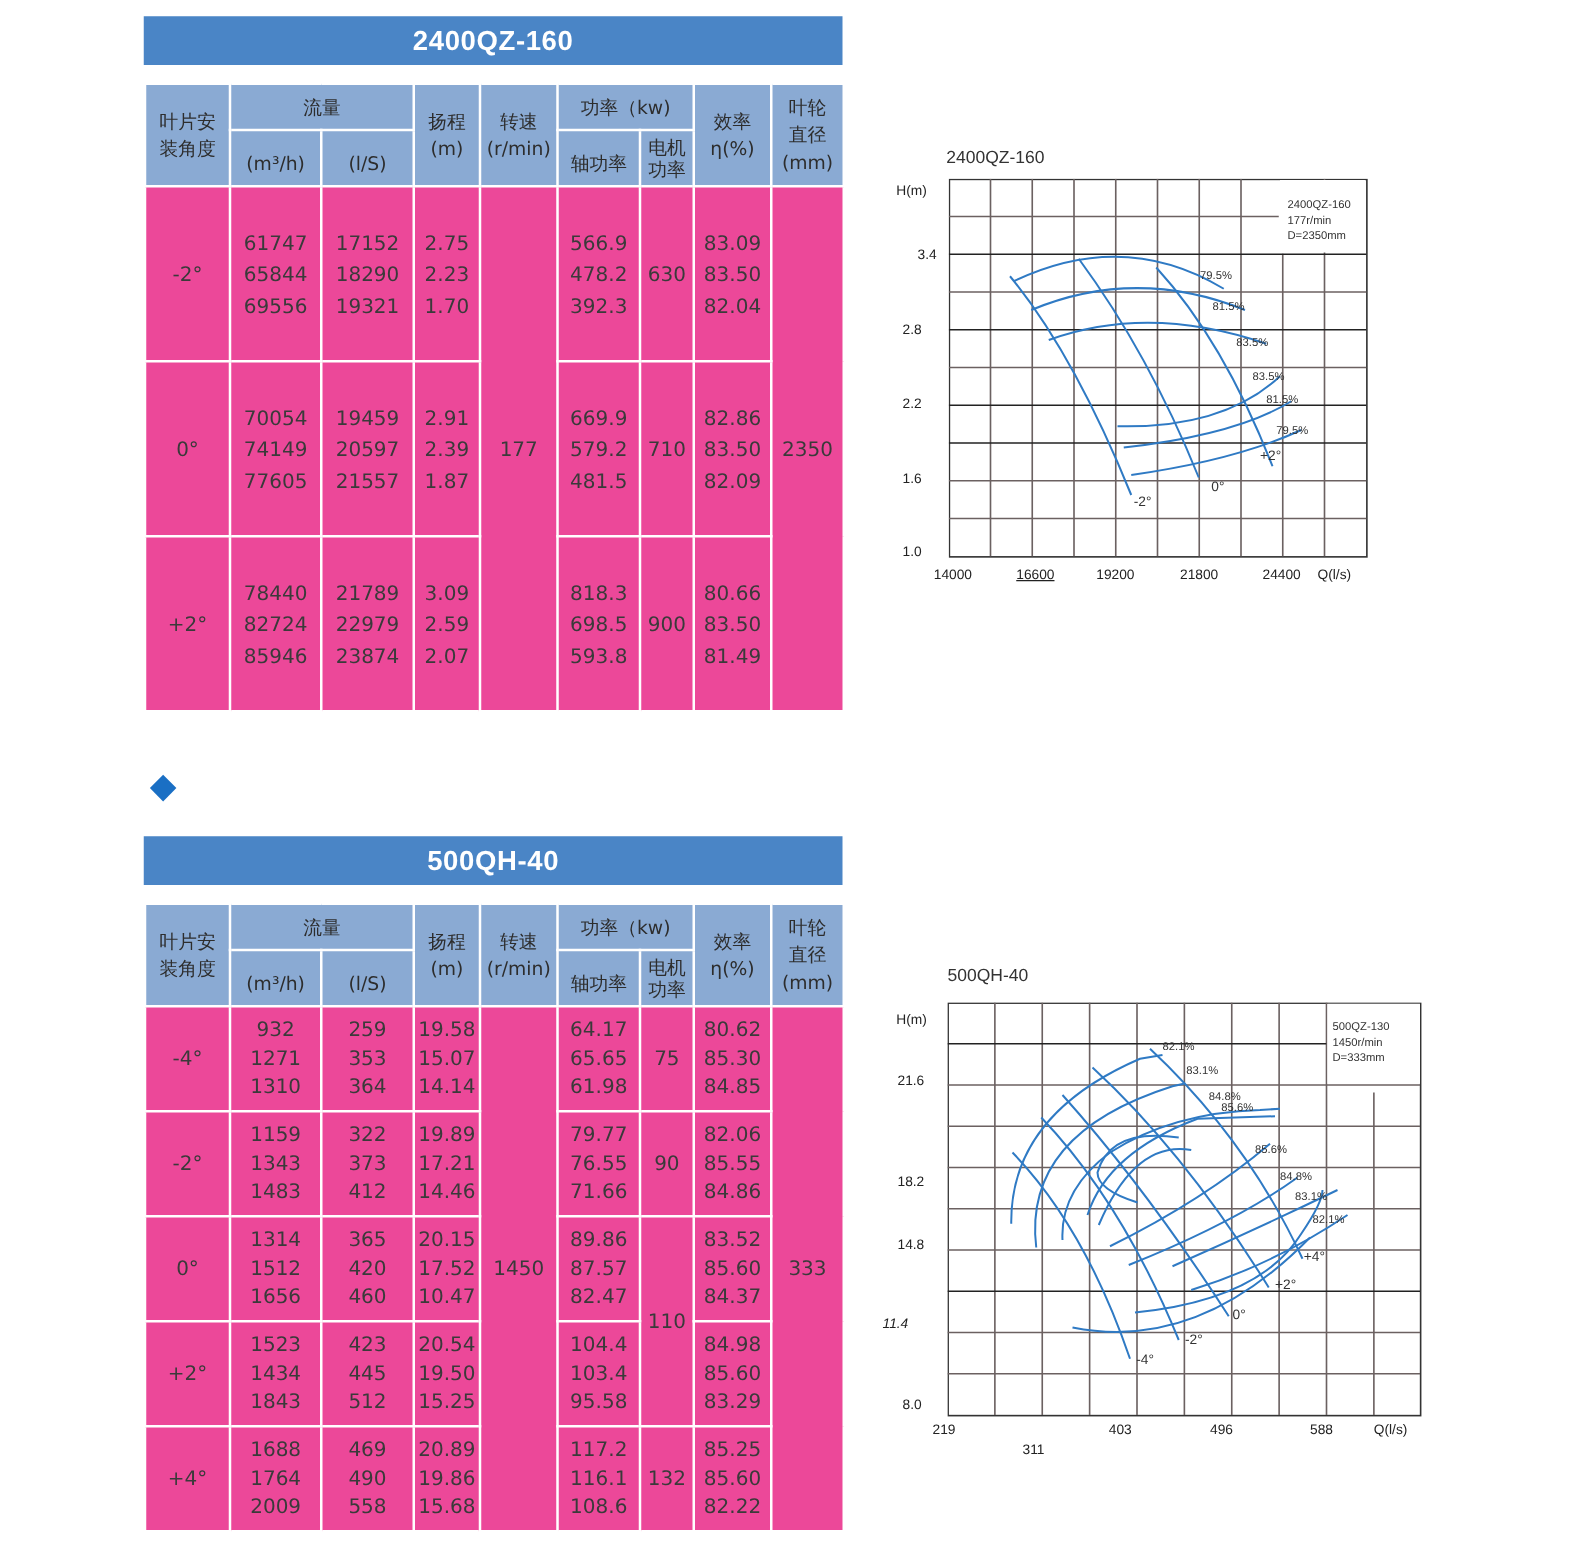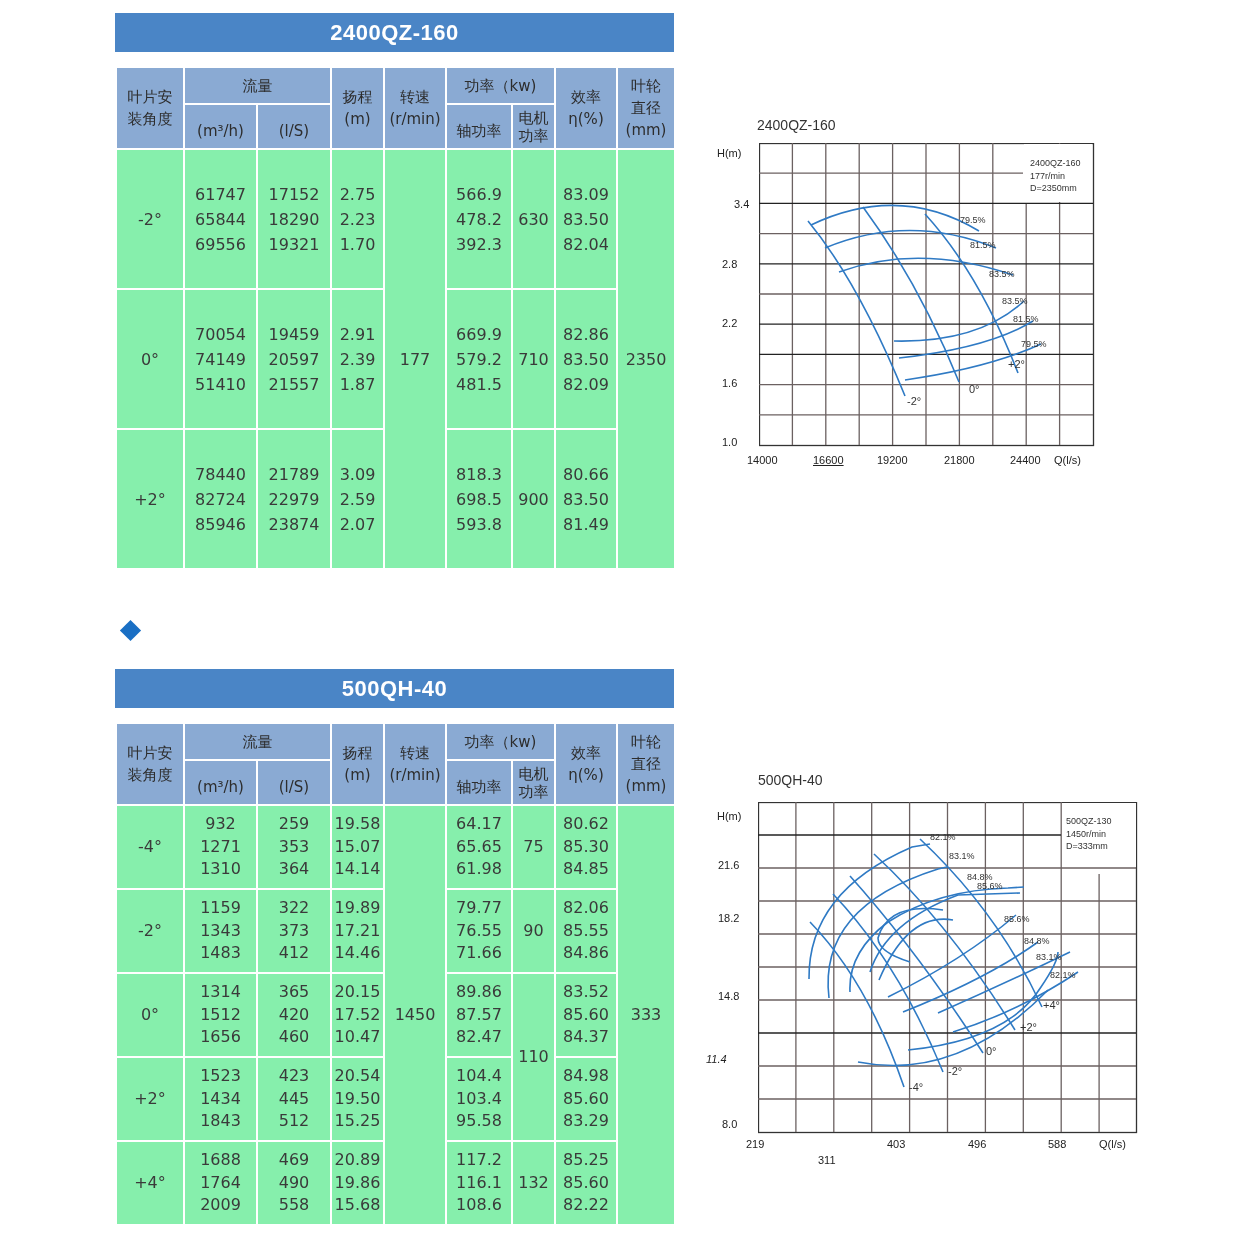--- a/index.html
+++ b/index.html
@@ -10,21 +10,21 @@
     background:#4a85c6; color:#fff; font-family:"Liberation Sans",sans-serif;
     font-weight:bold; font-size:22px; display:flex; align-items:center;
     justify-content:center; letter-spacing:0.5px; }
 
   table.spec { position:absolute; left:115px; width:559px; border-collapse:collapse;
     table-layout:fixed; font-family:"DejaVu Sans",sans-serif; }
   table.spec th, table.spec td { border:2px solid #ffffff; text-align:center;
     padding:0; vertical-align:middle; }
   table.spec th { background:#8aaad3; color:#2d2d2d; font-weight:normal;
     font-size:15px; line-height:22px; }
-  table.spec td { background:#86efac; color:#3a3a3a; font-size:16px; line-height:25px; }
+  table.spec td { background:#ec4899; color:#3a3a3a; font-size:16px; line-height:25px; }
   table.spec td.stack div { line-height:25px; }
   table.t2 td { font-size:16px; line-height:22.5px; }
   table.t2 td.stack div { line-height:22.5px; }
   .small-th { font-size:15px; line-height:18px !important; }
 
   .section-heading { position:absolute; left:120px; top:614px; height:32px;
     display:flex; align-items:center; font-family:"DejaVu Sans",sans-serif;
     font-weight:bold; font-size:21px; color:#222; }
   .diamond { width:15px; height:15px; background:#1a6fc4; transform:rotate(45deg);
     margin-right:17px; margin-left:3px; }
@@ -120,21 +120,21 @@
           <div>82.04</div>
     </td>
     <td rowspan="3">2350</td>
   </tr>
 
   <tr style="height:140px;">
     <td>0°</td>
     <td class="stack">
       <div>70054</div>
           <div>74149</div>
-          <div>51410</div>
+          <div>77605</div>
     </td>
     <td class="stack">
       <div>19459</div>
           <div>20597</div>
           <div>21557</div>
     </td>
     <td class="stack">
       <div>2.91</div>
           <div>2.39</div>
           <div>1.87</div>
@@ -456,21 +456,21 @@
           <div>82.22</div>
         </td>
   </tr>
 </tbody>
   </table>
 
 <div class="chart" style="left:700px; top:765px; width:450px; height:400px;">
   <div class="chart-title" style="left:58px; top:7px;">500QH-40</div>
   <div class="axis-label" style="left:17px; top:45px;">H(m)</div>
   <div class="tick" style="left:18px; top:94px;">21.6</div>
-  <div class="tick" style="left:18px; top:147px;">18.2</div>
+  <div class="tick" style="left:18px; top:175px;">18.2</div>
   <div class="tick" style="left:18px; top:225px;">14.8</div>
   <div class="tick" style="left:6px; top:288px;font-style:italic;">11.4</div>
   <div class="tick" style="left:22px; top:353px;">8.0</div>
   <div class="tick" style="left:46px; top:373px;">219</div>
   <div class="tick" style="left:118px; top:373px;margin-top:16px;">311</div>
   <div class="tick" style="left:187px; top:373px;">403</div>
   <div class="tick" style="left:268px; top:373px;">496</div>
   <div class="tick" style="left:348px; top:373px;">588</div>
   <div class="axis-label" style="left:399px; top:373px;">Q(l/s)</div>
 

